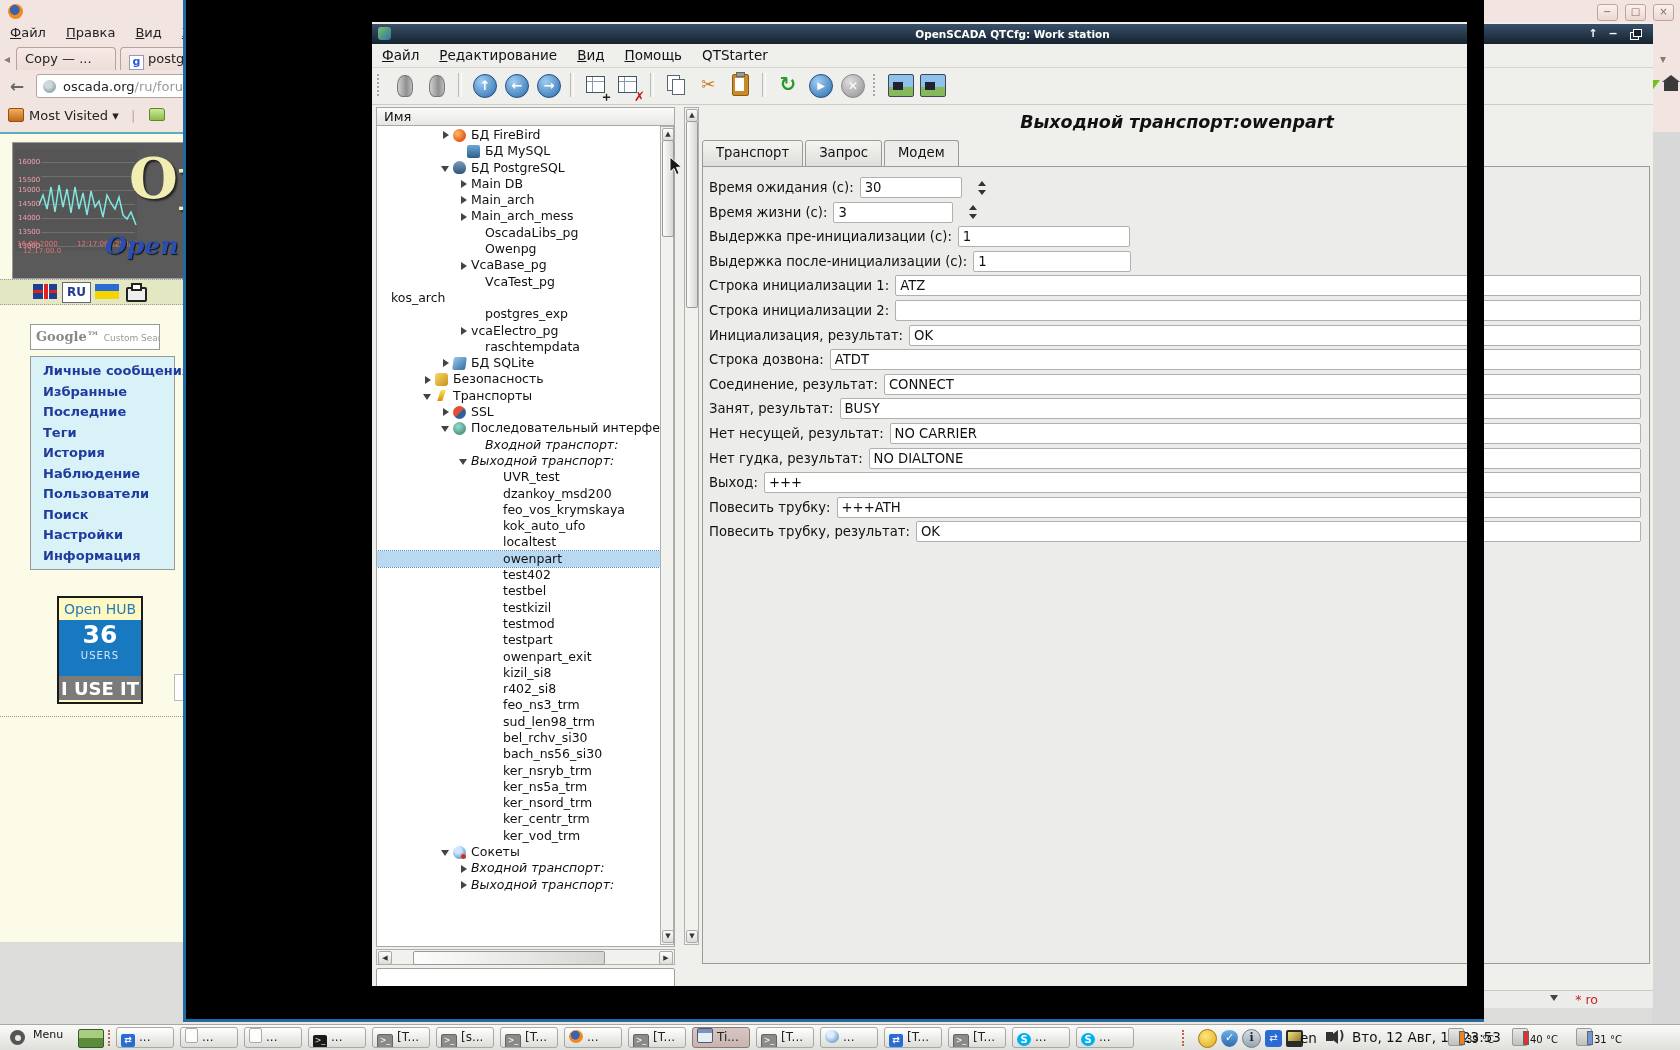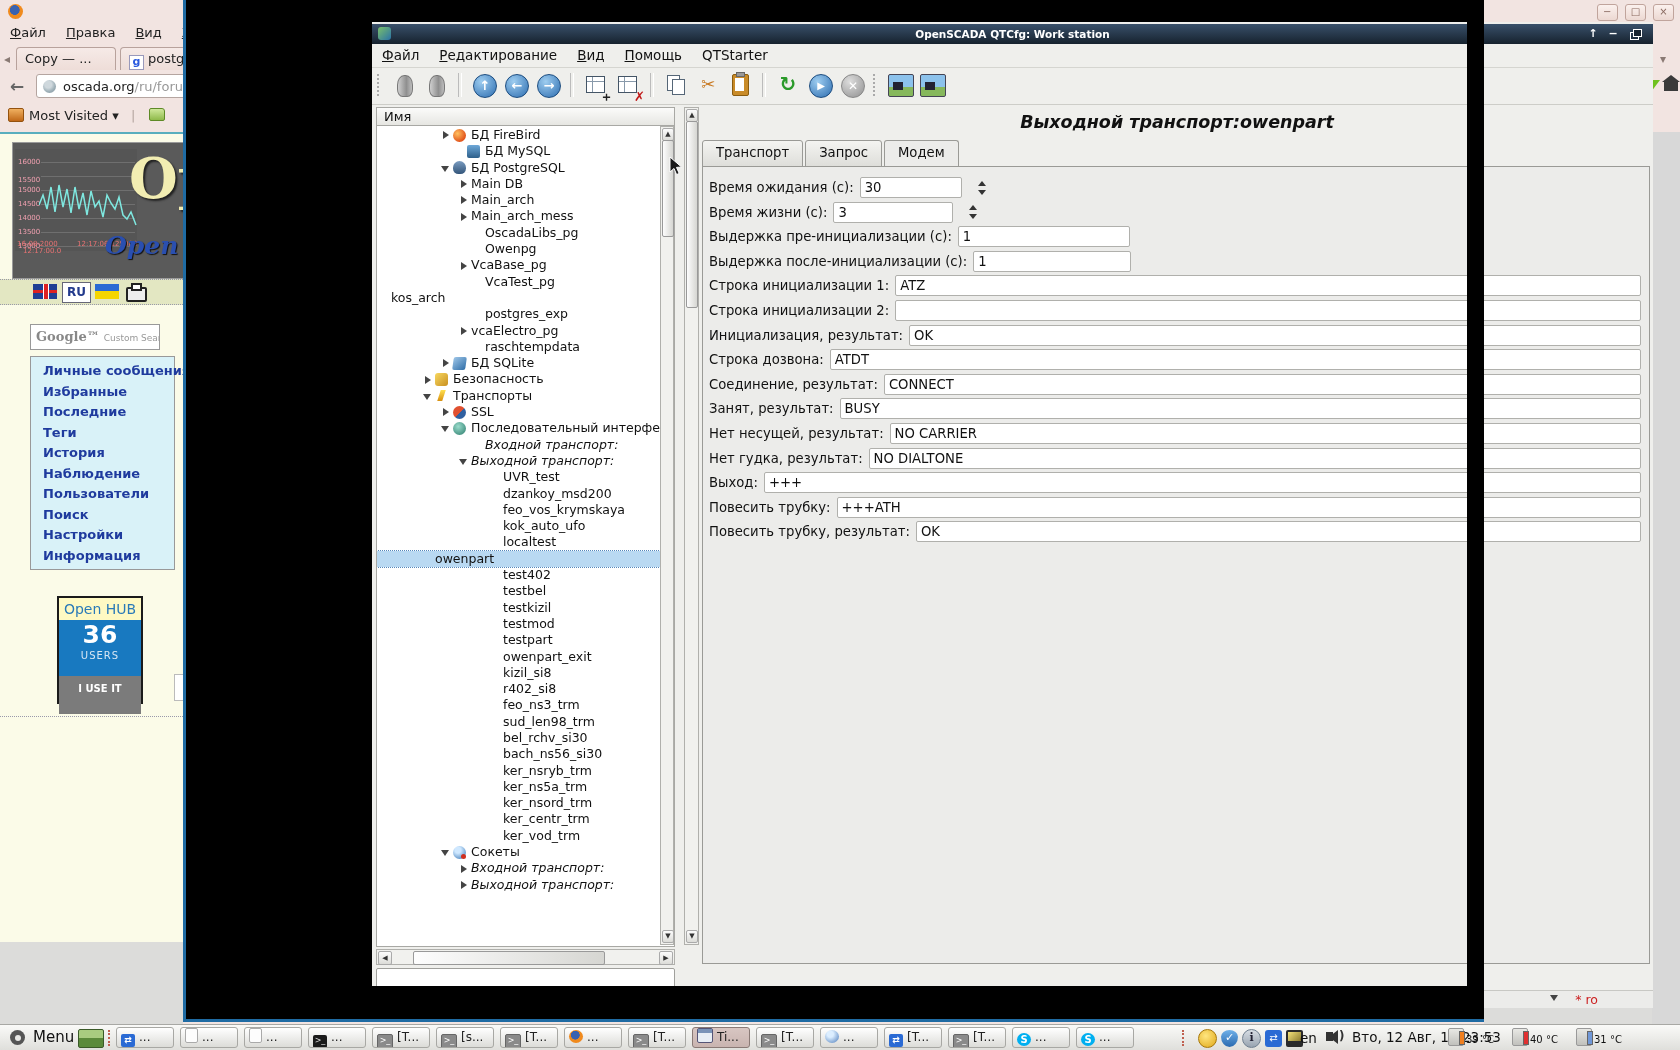--- a/index.html
+++ b/index.html
@@ -57,21 +57,21 @@
   #gsearch{left:30px;top:190px;width:128px;height:24px;background:#fff;border:1px solid #999;color:#999;line-height:24px;white-space:nowrap;overflow:hidden;}
   #gsearch b{color:#888;font-family:"DejaVu Serif",serif;font-size:13px;margin:0 4px 0 5px;}
   #gsearch span{font-size:9px;}
   #ff-links{left:30px;top:222px;width:143px;height:212px;background:#d9f2f8;border:1px solid #999;}
   .plink{display:block;margin:7px 0 0 12px;color:#1f3b9e;font-weight:bold;font-size:13px;line-height:13.5px;white-space:nowrap;}
   #openhub{left:57px;top:462px;width:82px;height:104px;border:2px solid #1a1a1a;background:#fef9c3;text-align:center;}
   #oh-title{height:22px;color:#2a7ab8;font-size:14px;line-height:22px;}
   #oh-body{height:56px;background:#1879c0;color:#fff;}
   #oh-num{font-size:25px;font-weight:bold;line-height:30px;}
   #oh-users{font-size:10px;letter-spacing:1px;color:#d7e6f3;}
-  #oh-foot{height:38px;background:#7b7b7b;color:#fff;font-weight:bold;font-size:10px;line-height:26px;}
+  #oh-foot{height:24px;background:#7b7b7b;color:#fff;font-weight:bold;font-size:18px;line-height:26px;}
   .dot-hr{border-top:1px dotted #99a;}
   .graybottom{background:#dcdcda;}
   #ff-right{left:1484px;top:132px;width:168px;height:892px;background:#fbfbe8;border-top:2px solid #58aebe;overflow:hidden;border-right:2px solid #7aa87a;}
   #r-banner{left:2px;top:16px;width:162px;height:142px;background:#8f8f8f;border:1px solid #aab8a0;}
   #r-user{left:0px;top:158px;width:166px;height:26px;background:#e9edc8;border-top:1px dotted #889;border-bottom:1px dotted #889;
      color:#1a2a8c;font-weight:bold;font-size:16.5px;line-height:26px;font-family:"DejaVu Serif",serif;padding-left:8px;box-sizing:border-box;white-space:nowrap;}
   #r-input{left:8px;top:206px;width:138px;height:27px;background:#fff;border:1px solid #b8b8b8;}
   .blueband{background:#1c5fa8;}
   .fbtn{position:absolute;top:312px;height:30px;background:linear-gradient(#fff,#eef2f8);border:1px solid #8aa4cc;color:#2255aa;font-weight:bold;font-size:15px;line-height:28px;text-align:center;}
   .note-ic{display:inline-block;width:15px;height:13px;background:linear-gradient(135deg,#fdf6a0,#e8c840);border:1px solid #b89a20;vertical-align:-2px;margin-right:5px;transform:rotate(-6deg);}
@@ -166,21 +166,21 @@
   #sb-text{position:absolute;right:55px;top:1px;color:#cc2222;font-size:12.5px;}
   .blackstrip{background:#000;}
 
   
   #cursor{left:669px;top:156px;width:14px;height:21px;}
 
   
   #taskbar{left:0;top:1024px;width:1680px;height:26px;background:linear-gradient(#fafaf8,#dededa);border-top:1px solid #a8a8a4;}
   .gear{position:absolute;left:10px;top:5px;width:15px;height:15px;border-radius:50%;background:#555;}
   .gear i{position:absolute;left:4.5px;top:4.5px;width:6px;height:6px;border-radius:50%;background:#e8e8e6;}
-  #menu-label{position:absolute;left:33px;top:3px;font-size:15px;color:#111;}
+  #menu-label{position:absolute;left:33px;top:3px;font-size:11px;color:#111;}
   .pager{position:absolute;left:78px;top:4px;width:24px;height:17px;border:1px solid #3a5a28;border-radius:2px;background:linear-gradient(#a8cc80 0 45%,#5a8a3a 45% 100%);}
   .tgrip{position:absolute;top:5px;width:3px;height:16px;border-left:2px dotted #c06050;}
   .taskbtn{position:absolute;top:2px;height:21px;width:58px;border:1px solid #a8a8a4;border-radius:3px;background:linear-gradient(#ffffff,#dcdcd8);
     font-size:12px;color:#222;line-height:19px;padding-left:4px;box-sizing:border-box;white-space:nowrap;overflow:hidden;}
   .taskbtn.active{background:linear-gradient(#d8c6c2,#c9b4b0);border-color:#8a7a76;}
   .tkic{display:inline-block;width:14px;height:13px;vertical-align:-2px;margin-right:4px;border-radius:2px;position:relative;}
   .tkic-teamviewer{background:#2a6ad4;color:#fff;font-size:9px;line-height:13px;text-align:center;font-weight:bold;}
   .tkic-doc{background:#fdfdfd;border:1px solid #aaa;width:11px;height:13px;}
   .tkic-term-dark{background:#1a1a1a;color:#ddd;font-size:8px;line-height:12px;text-align:center;}
   .tkic-term{background:#8a8a8a;border:1px solid #666;color:#fff;font-size:8px;line-height:12px;text-align:center;}
@@ -490,21 +490,21 @@
               <span>feo_vos_krymskaya</span>
             </div>
             <div class="trow" style="padding-left: 112px;">
               <span class="exp"></span>
               <span>kok_auto_ufo</span>
             </div>
             <div class="trow" style="padding-left: 112px;">
               <span class="exp"></span>
               <span>localtest</span>
             </div>
-            <div class="trow sel" style="padding-left: 44px;">
+            <div class="trow sel" style="padding-left: 112px;">
               <span class="exp"></span>
               <span>owenpart</span>
             </div>
             <div class="trow" style="padding-left: 112px;">
               <span class="exp"></span>
               <span>test402</span>
             </div>
             <div class="trow" style="padding-left: 112px;">
               <span class="exp"></span>
               <span>testbel</span>

